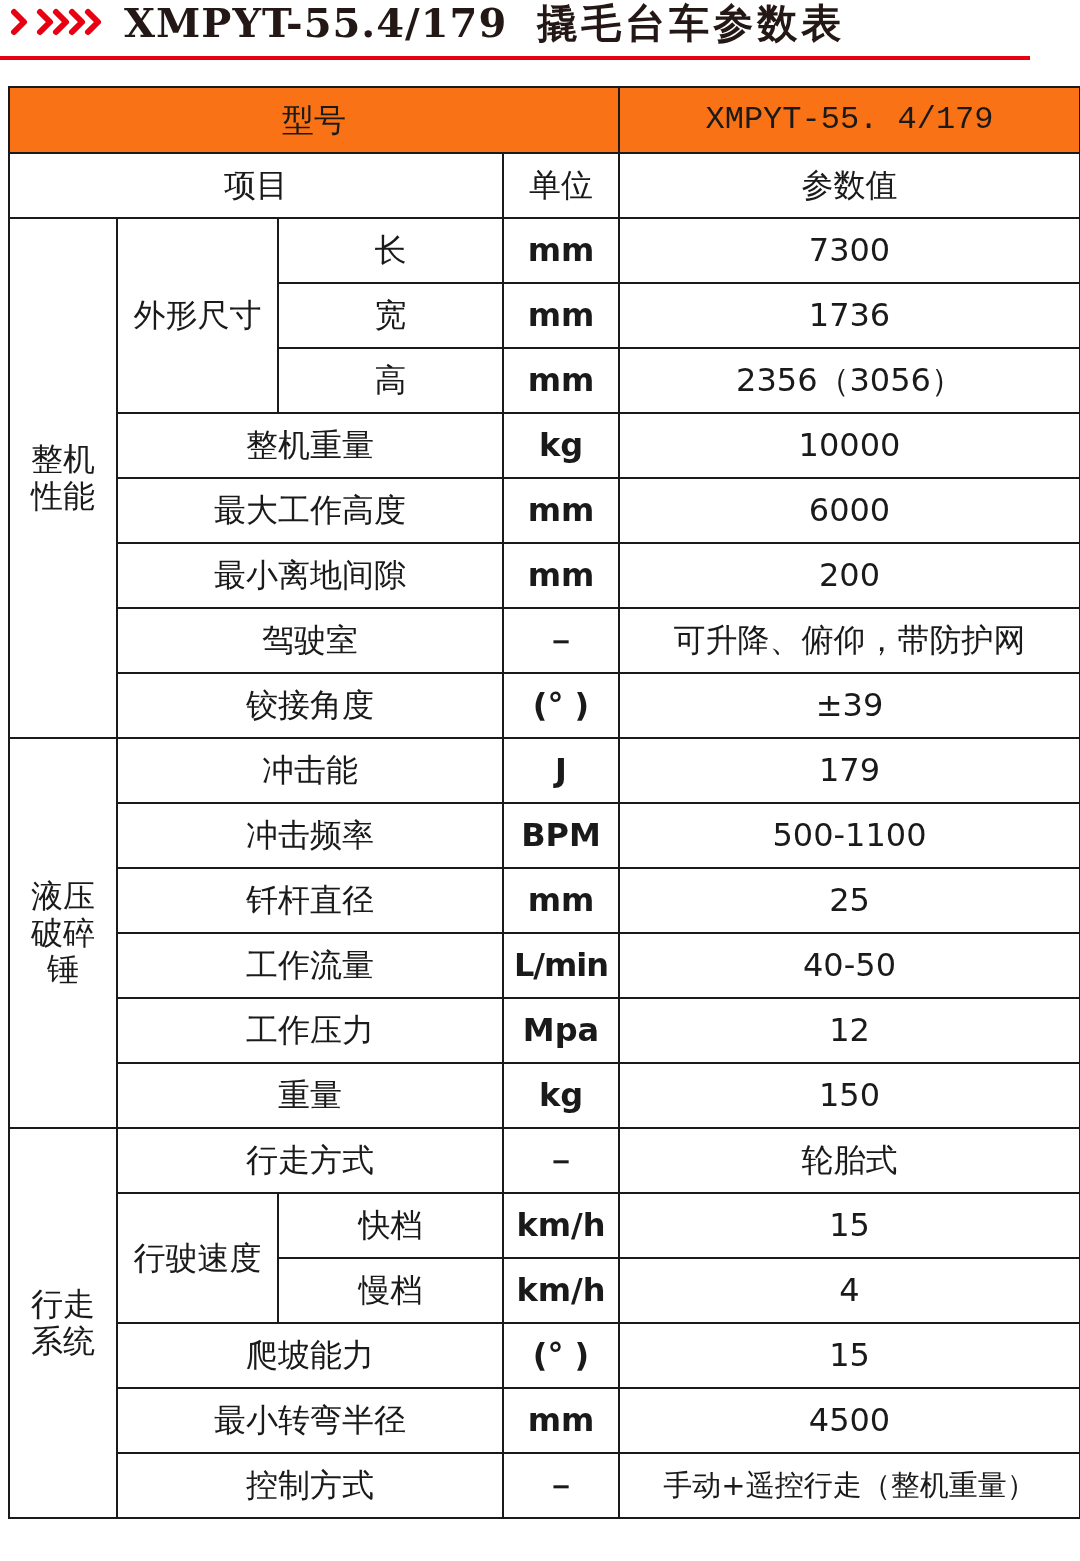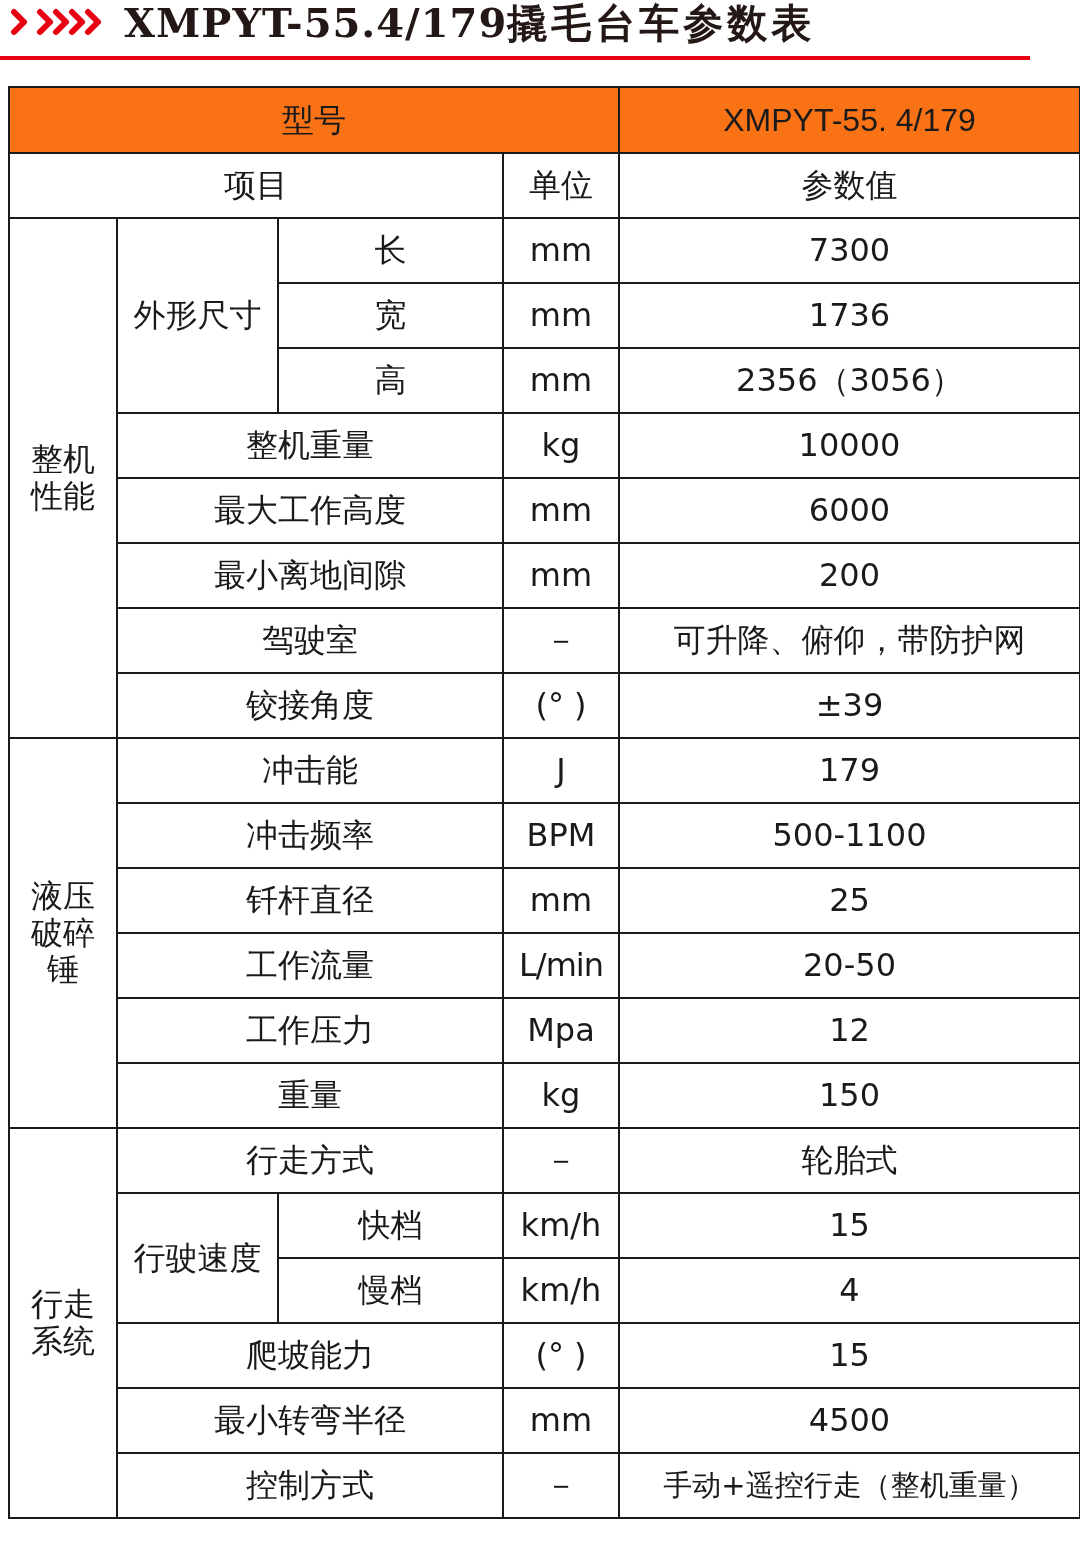--- a/index.html
+++ b/index.html
@@ -3,33 +3,33 @@
   <meta charset="utf-8">
   <style>
     html, body { margin: 0; padding: 0; background: #ffffff; }
     body { width: 1080px; height: 1561px; position: relative; overflow: hidden;
            font-family: "DejaVu Sans", sans-serif; color: #1a1a1a; }
     .title-bar { position: absolute; left: 0; top: 0; width: 1080px; height: 62px; }
     .chevrons { position: absolute; left: 10px; top: 6px; height: 32px; display: flex; align-items: center; }
     .chevrons svg { display: block; }
     .title-text { position: absolute; left: 124px; top: -4px; font-family: "DejaVu Serif", serif;
                   font-weight: bold; font-size: 40px; letter-spacing: 1px; white-space: nowrap; color: #231815; }
-    .title-text .cn { font-family: "DejaVu Sans", sans-serif; font-weight: bold; letter-spacing: 4px; text-align: right; }
+    .title-text .cn { font-family: "DejaVu Sans", sans-serif; font-weight: bold; margin-left: 30px; letter-spacing: 4px; text-align: right; }
     .red-rule { position: absolute; left: 0; top: 56px; width: 1030px; height: 4px; background: #e60012; }
 
     table.spec { position: absolute; left: 8px; top: 86px; width: 1071px; border-collapse: collapse;
                  table-layout: fixed; }
     table.spec td { border: 2px solid #1a1a1a; text-align: center; vertical-align: middle;
                     font-size: 32px; padding: 0; height: 63px; line-height: 1.15; }
     table.spec tr.r-model td { background: #f97316; height: 64px; }
     .val { font-size: 32px; }
-    .unit { font-size: 30px; }
+    .unit { font-size: 30px; font-weight: bold; }
     .unit.narrow { letter-spacing: -1px; }
     .group { font-size: 34px; line-height: 1.25; }
-    .model-val { font-family: Liberation Sans, sans-serif; font-size: 30px; }
+    .model-val { font-family: Liberation Mono, monospace; font-size: 30px; }
   </style>
 </head>
 <body>
 
 <div class="title-bar">
   <span class="chevrons">
     <svg width="100" height="30" viewBox="0 0 100 30">
       <g fill="none" stroke="#e60012" stroke-width="6" stroke-linecap="round" stroke-linejoin="round">
         <polyline points="4,5 14,15 4,25"></polyline>
         <polyline points="30,5 40,15 30,25"></polyline>
@@ -122,21 +122,21 @@
     <td class="val">500-1100</td>
   </tr>
   <tr>
     <td colspan="2">钎杆直径</td>
     <td class="unit">mm</td>
     <td class="val">25</td>
   </tr>
   <tr>
     <td colspan="2">工作流量</td>
     <td class="unit narrow">L/min</td>
-    <td class="val">20-50</td>
+    <td class="val">40-50</td>
   </tr>
   <tr>
     <td colspan="2">工作压力</td>
     <td class="unit">Mpa</td>
     <td class="val">12</td>
   </tr>
   <tr>
     <td colspan="2">重量</td>
     <td class="unit">kg</td>
     <td class="val">150</td>

